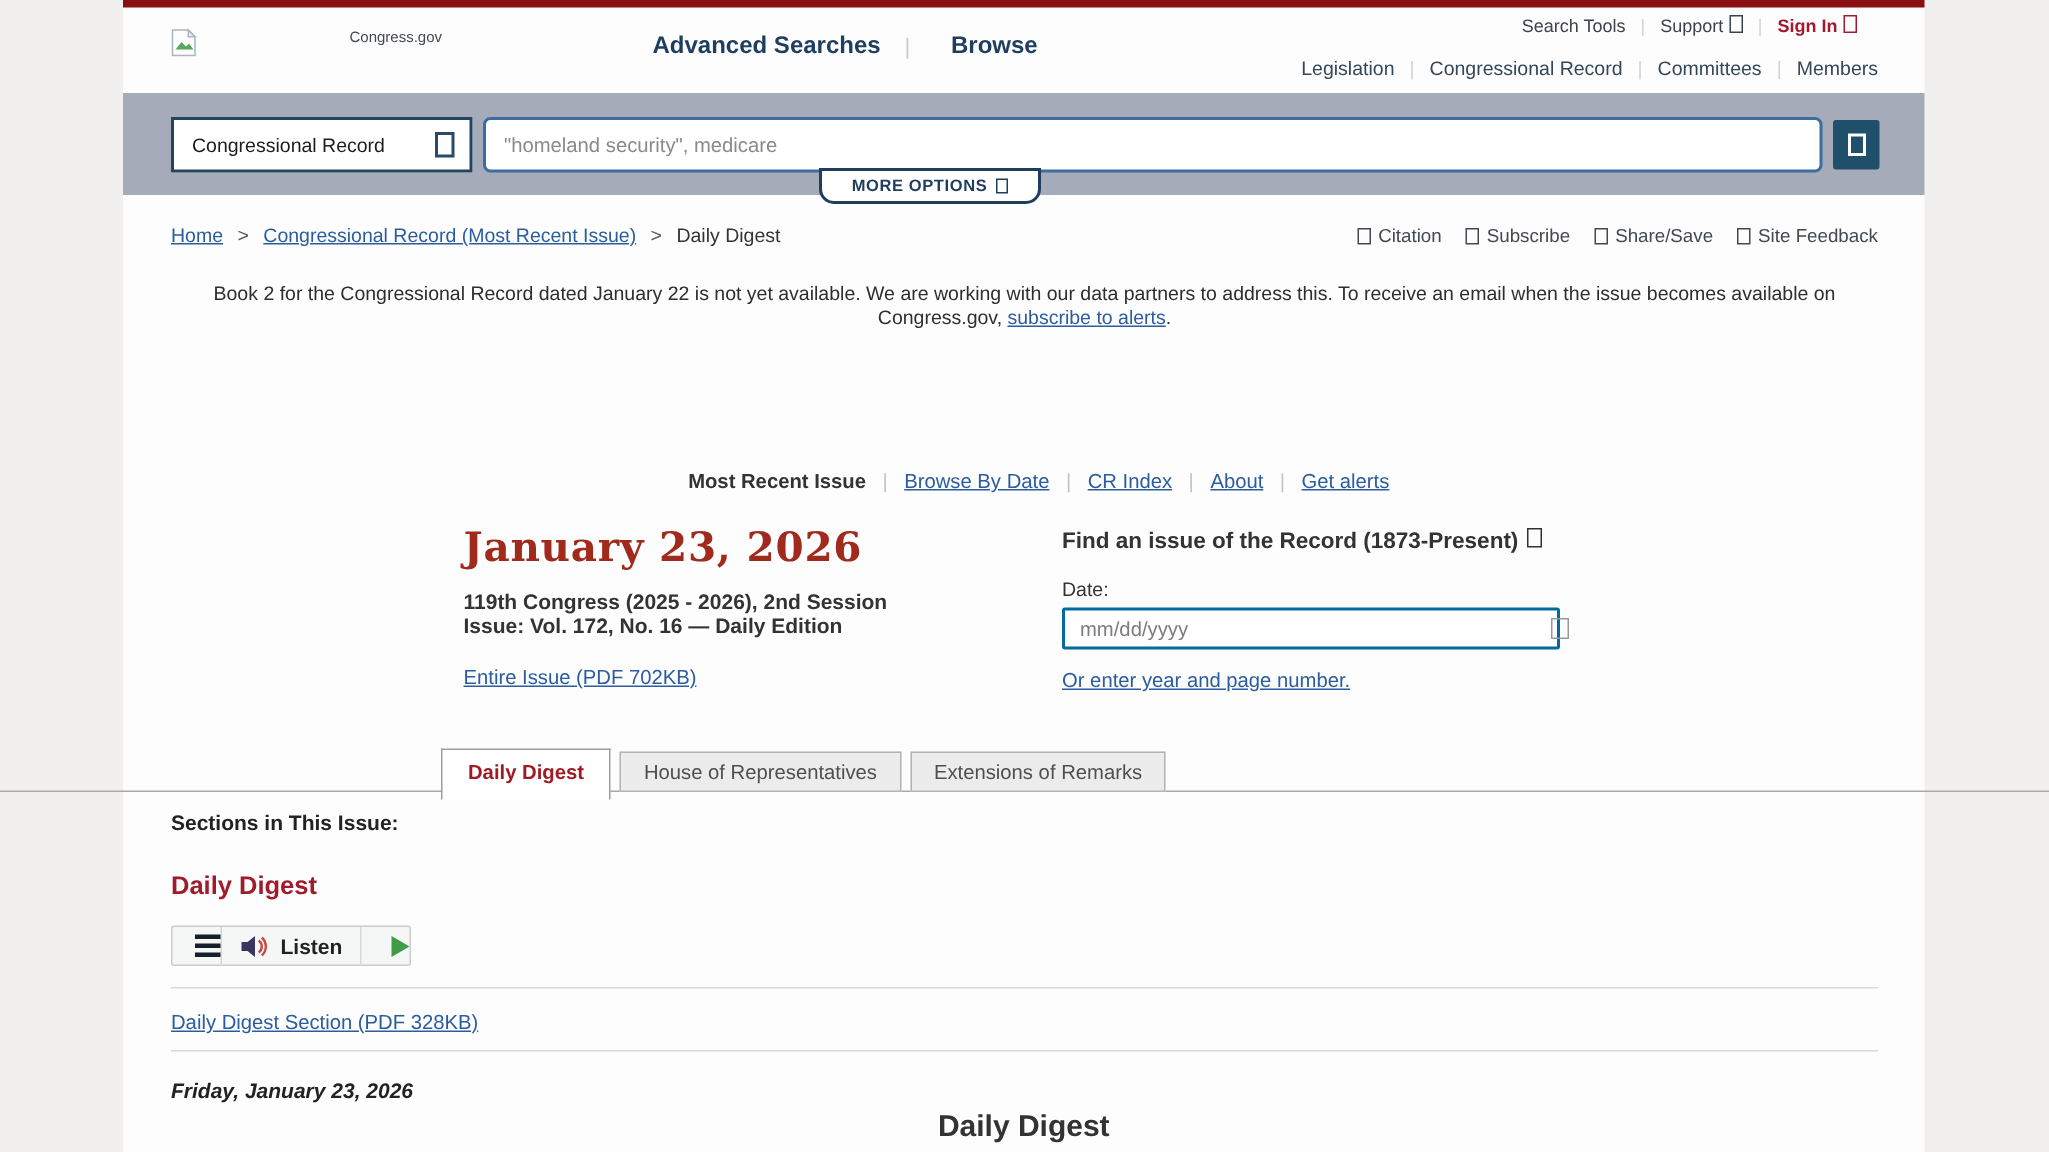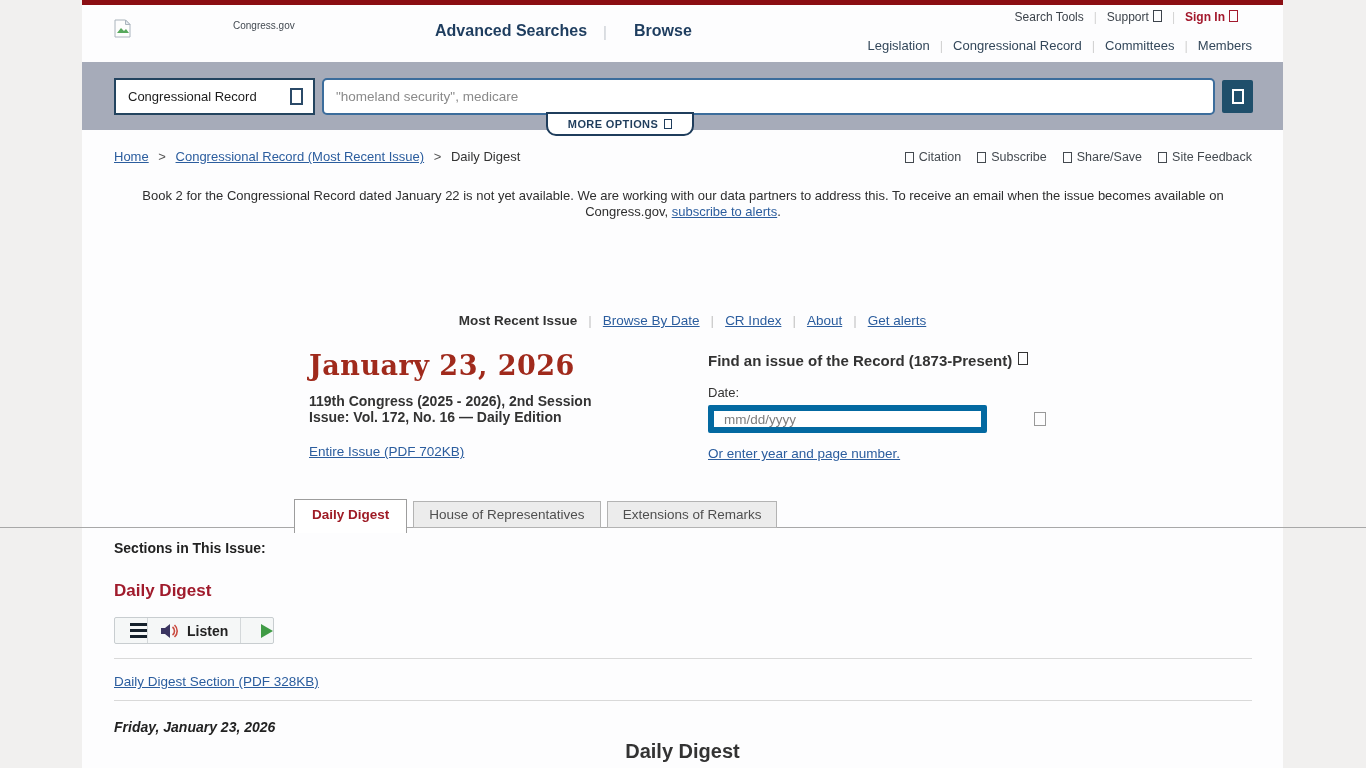--- a/index.html
+++ b/index.html
@@ -75,21 +75,21 @@
   .issue-date { font-family:"DejaVu Serif", serif; font-size:27px; font-weight:bold; color:#a02a1c; letter-spacing:.5px; }
   .issue-meta { margin-top:13px; font-size:14px; font-weight:bold; color:#333; line-height:15.5px; }
   .entire-issue { display:inline-block; margin-top:19px; font-size:13.5px; color:#2b5d9e; text-decoration:underline; }
 
   
   .finder { left:708px; top:352px; width:348px; }
   .finder-title { font-size:15px; font-weight:bold; color:#333; display:flex; }
   .finder-title .tofu { width:10px; height:13px; margin-left:6px; }
   .date-label { margin-top:16px; font-size:13px; color:#333; }
   .date-wrap { position:relative; margin-top:5px; }
-  .date-input { width:279px; height:28px; border:6px solid #0369a1; border-radius:2px; padding:0 30px 0 10px;
+  .date-input { width:332px; height:28px; border:2px solid #0369a1; border-radius:2px; padding:0 30px 0 10px;
                 font-size:13.5px; font-family:"Liberation Sans", sans-serif; outline:none; }
   .date-input::placeholder { color:#7d7d7d; }
   .date-wrap .tofu { position:absolute; right:10px; top:7px; color:#999; width:12px; height:14px; margin:0; }
   .alt-link { display:inline-block; margin-top:13px; font-size:13.5px; color:#2b5d9e; text-decoration:underline; }
 
   
   .sections-line { left:0; top:527px; width:1366px; height:0; border-top:1px solid #a8a8a8; z-index:1; }
   .sections-label { left:114px; top:540px; font-size:14px; font-weight:bold; color:#222; z-index:2; }
   .tabs { left:294px; top:499px; display:flex; gap:6px; align-items:flex-start; z-index:2; }
   .tab { font-size:13.5px; white-space:nowrap; cursor:pointer; }

